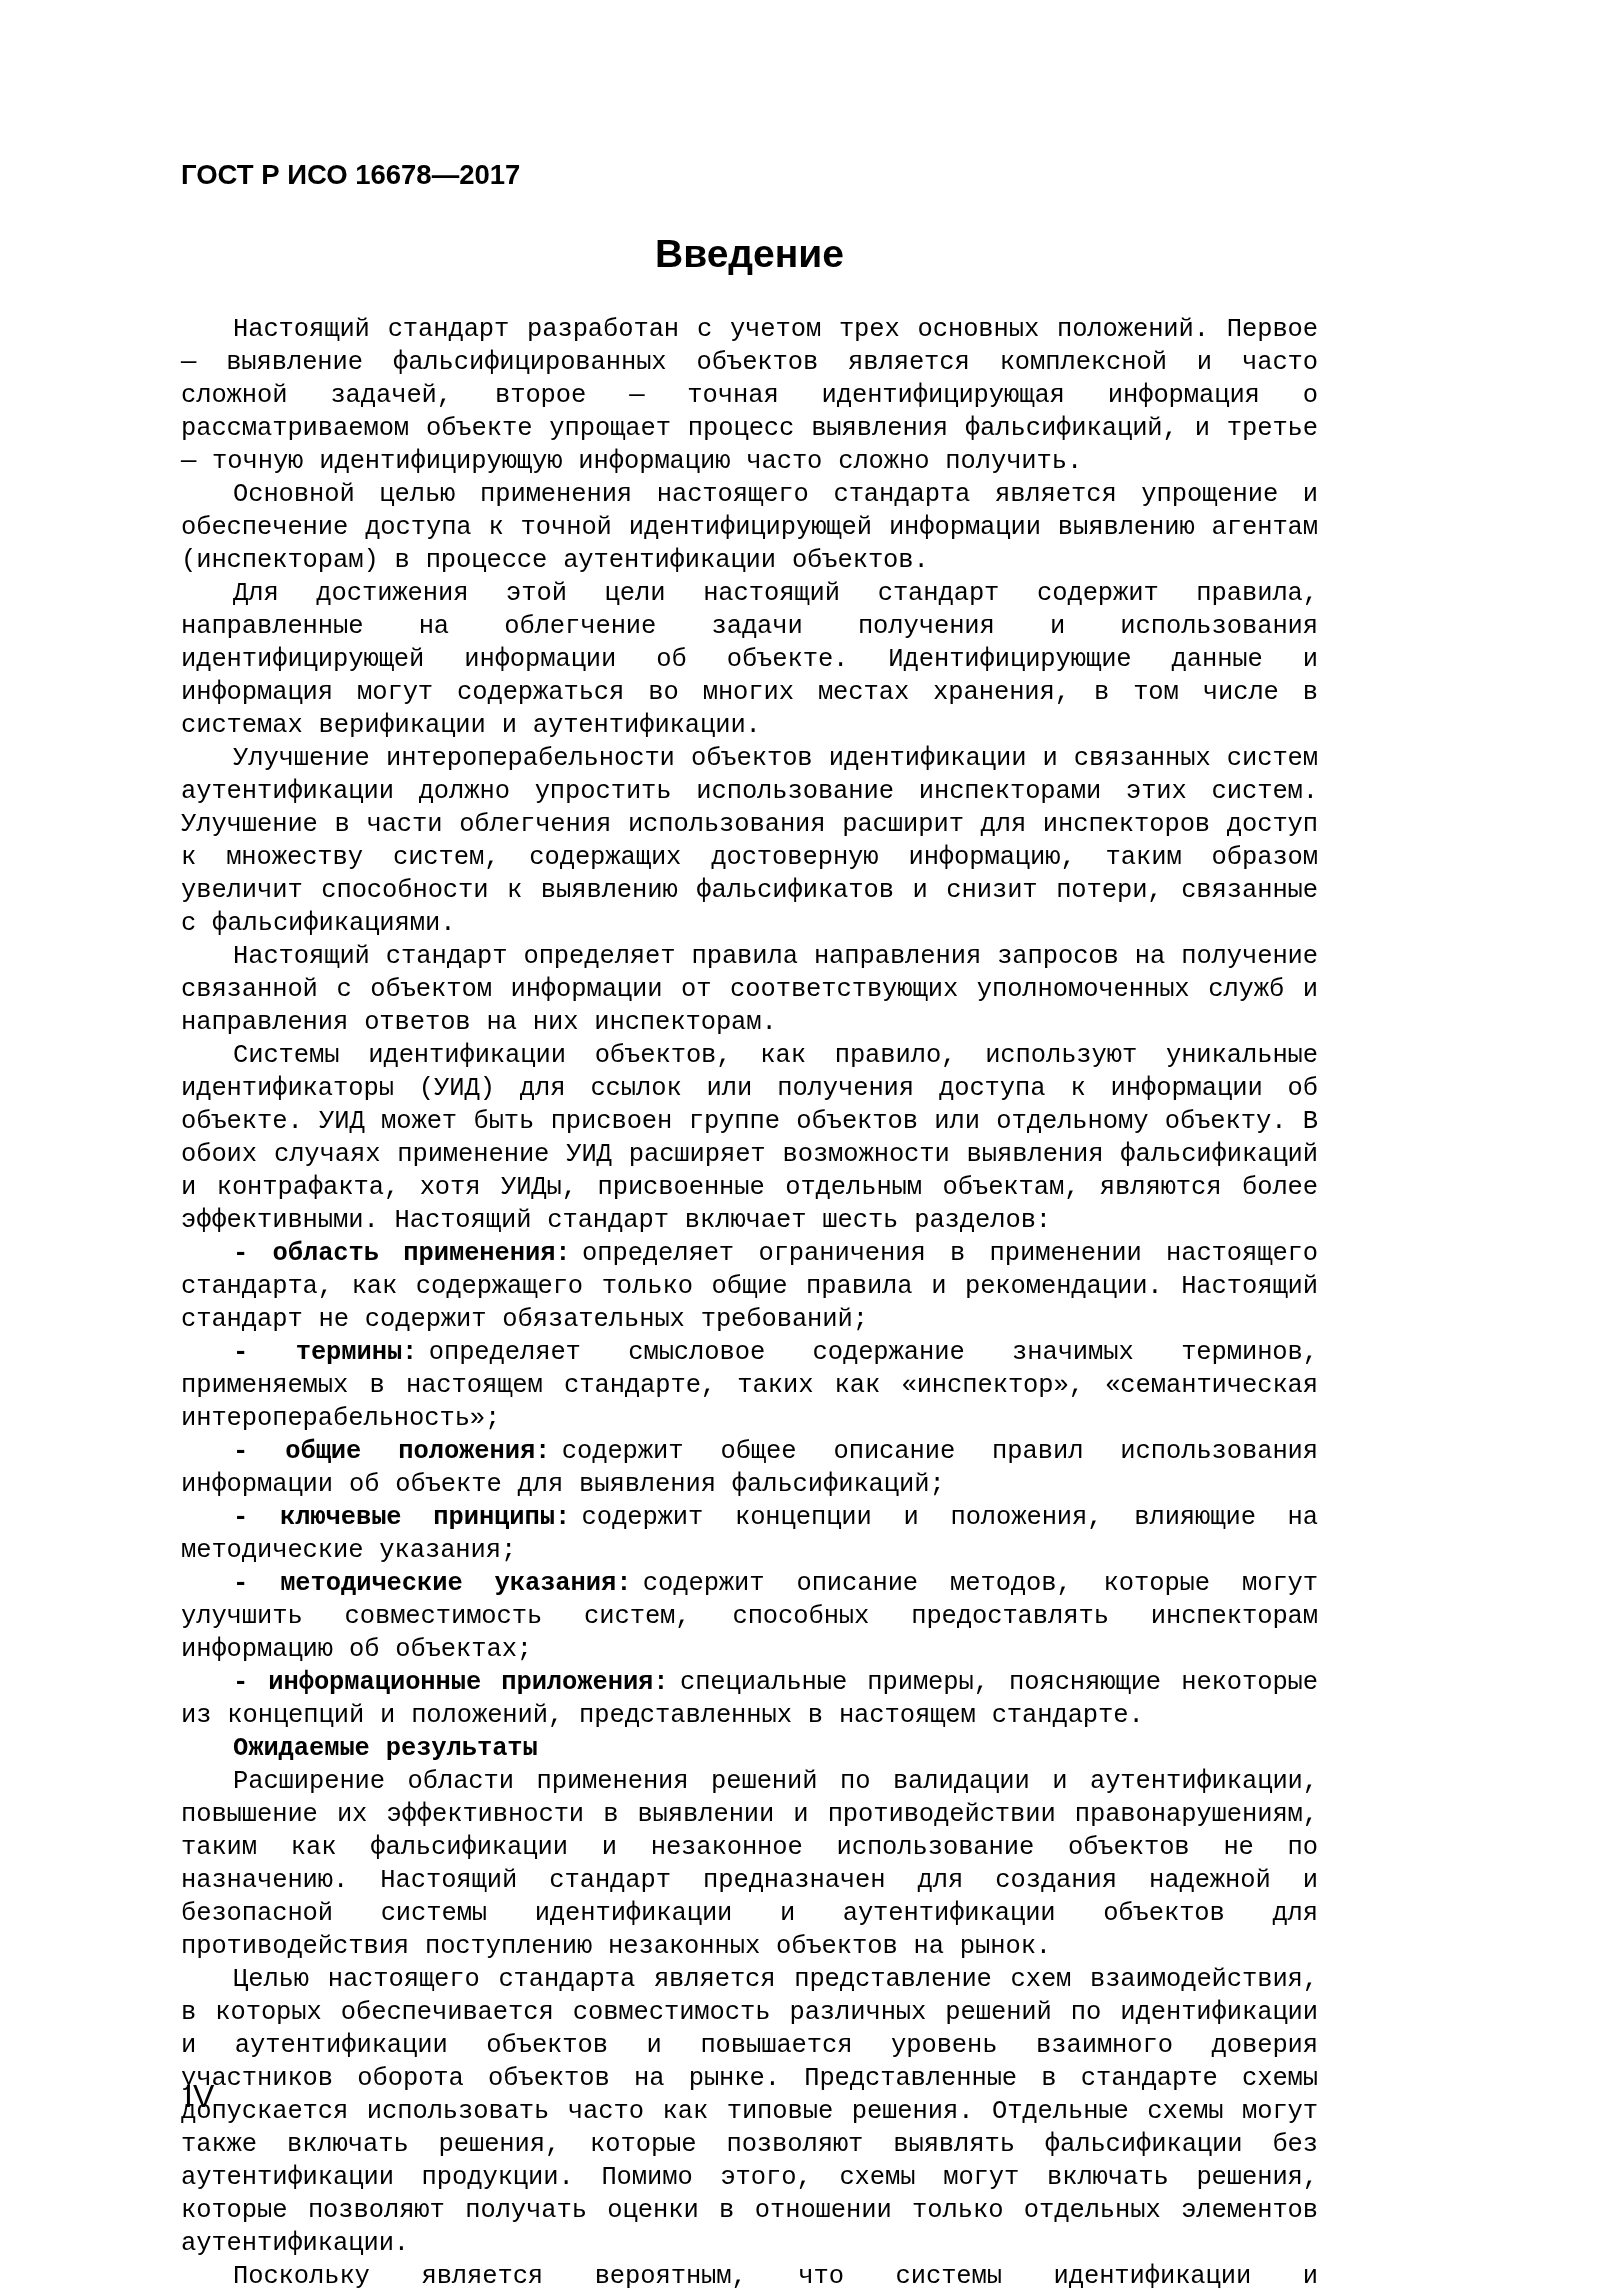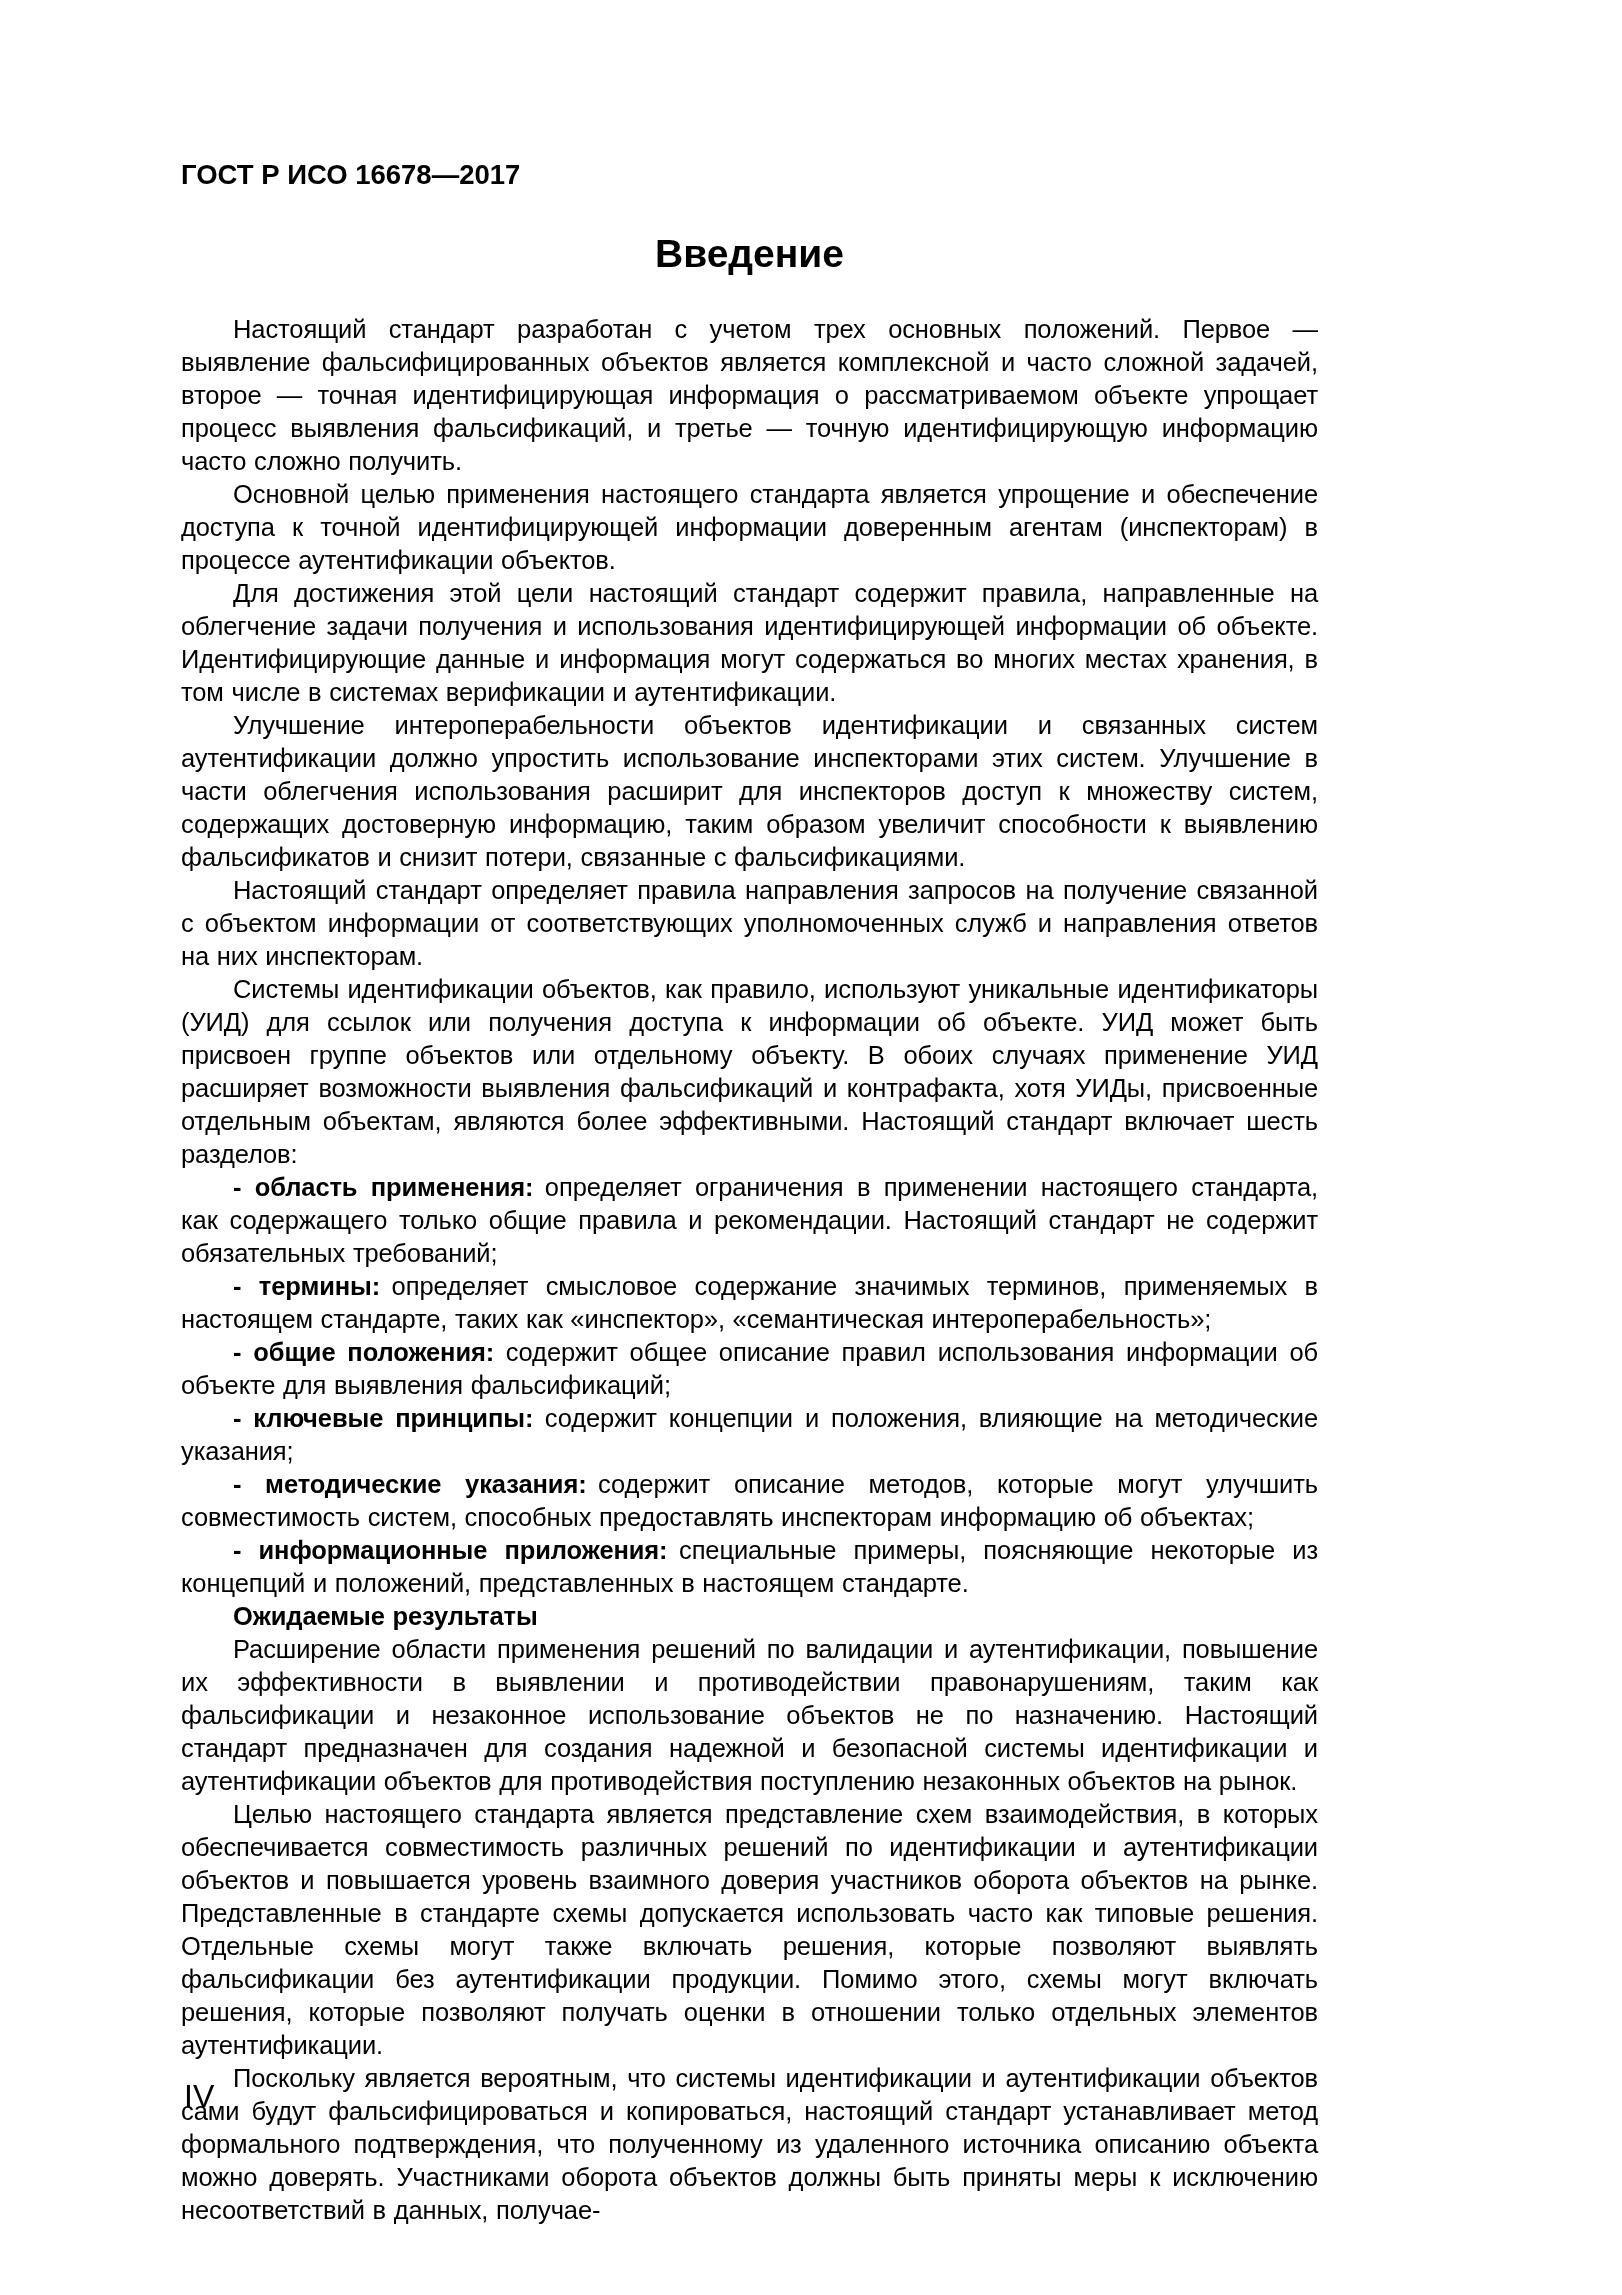--- a/index.html
+++ b/index.html
@@ -41,20 +41,21 @@
     margin-top: 41px;
   }
   .para {
     font-size: 25.5px;
     line-height: 33px;
     text-align: justify;
     text-indent: 52px;
     margin: 0;
     letter-spacing: -0.1px;
     word-spacing: 0.7px;
+    font-family: Liberation Mono, monospace;
   }
   .para b.lead {
     margin-right: 0.45em;
   }
   .subheading {
     font-weight: bold;
     text-align: left;
   }
   .page-number {
     position: absolute;
@@ -68,21 +69,21 @@
 </head>
 <body>
 
 <div class="sheet">
   <div class="doc-code">ГОСТ Р ИСО 16678—2017</div>
 
   <h1 class="doc-title">Введение</h1>
 
   <div class="doc-body">
       <p class="para">Настоящий стандарт разработан с учетом трех основных положений. Первое — выявление фальсифицированных объектов является комплексной и часто сложной задачей, второе — точная идентифицирующая информация о рассматриваемом объекте упрощает процесс выявления фальсификаций, и третье — точную идентифицирующую информацию часто сложно получить.</p>
-      <p class="para">Основной целью применения настоящего стандарта является упрощение и обеспечение доступа к точной идентифицирующей информации доверенным агентам (инспекторам) в процессе аутентификации объектов.</p>
+      <p class="para">Основной целью применения настоящего стандарта является упрощение и обеспечение доступа к точной идентифицирующей информации выявлению агентам (инспекторам) в процессе аутентификации объектов.</p>
       <p class="para">Для достижения этой цели настоящий стандарт содержит правила, направленные на облегчение задачи получения и использования идентифицирующей информации об объекте. Идентифицирующие данные и информация могут содержаться во многих местах хранения, в том числе в системах верификации и аутентификации.</p>
       <p class="para">Улучшение интероперабельности объектов идентификации и связанных систем аутентификации должно упростить использование инспекторами этих систем. Улучшение в части облегчения использования расширит для инспекторов доступ к множеству систем, содержащих достоверную информацию, таким образом увеличит способности к выявлению фальсификатов и снизит потери, связанные с фальсификациями.</p>
       <p class="para">Настоящий стандарт определяет правила направления запросов на получение связанной с объектом информации от соответствующих уполномоченных служб и направления ответов на них инспекторам.</p>
       <p class="para">Системы идентификации объектов, как правило, используют уникальные идентификаторы (УИД) для ссылок или получения доступа к информации об объекте. УИД может быть присвоен группе объектов или отдельному объекту. В обоих случаях применение УИД расширяет возможности выявления фальсификаций и контрафакта, хотя УИДы, присвоенные отдельным объектам, являются более эффективными. Настоящий стандарт включает шесть разделов:</p>
       <p class="para"><b class="lead">- область применения:</b>определяет ограничения в применении настоящего стандарта, как содержащего только общие правила и рекомендации. Настоящий стандарт не содержит обязательных требований;</p>
       <p class="para"><b class="lead">- термины:</b>определяет смысловое содержание значимых терминов, применяемых в настоящем стандарте, таких как «инспектор», «семантическая интероперабельность»;</p>
       <p class="para"><b class="lead">- общие положения:</b>содержит общее описание правил использования информации об объекте для выявления фальсификаций;</p>
       <p class="para"><b class="lead">- ключевые принципы:</b>содержит концепции и положения, влияющие на методические указания;</p>
       <p class="para"><b class="lead">- методические указания:</b>содержит описание методов, которые могут улучшить совместимость систем, способных предоставлять инспекторам информацию об объектах;</p>
       <p class="para"><b class="lead">- информационные приложения:</b>специальные примеры, поясняющие некоторые из концепций и положений, представленных в настоящем стандарте.</p>

